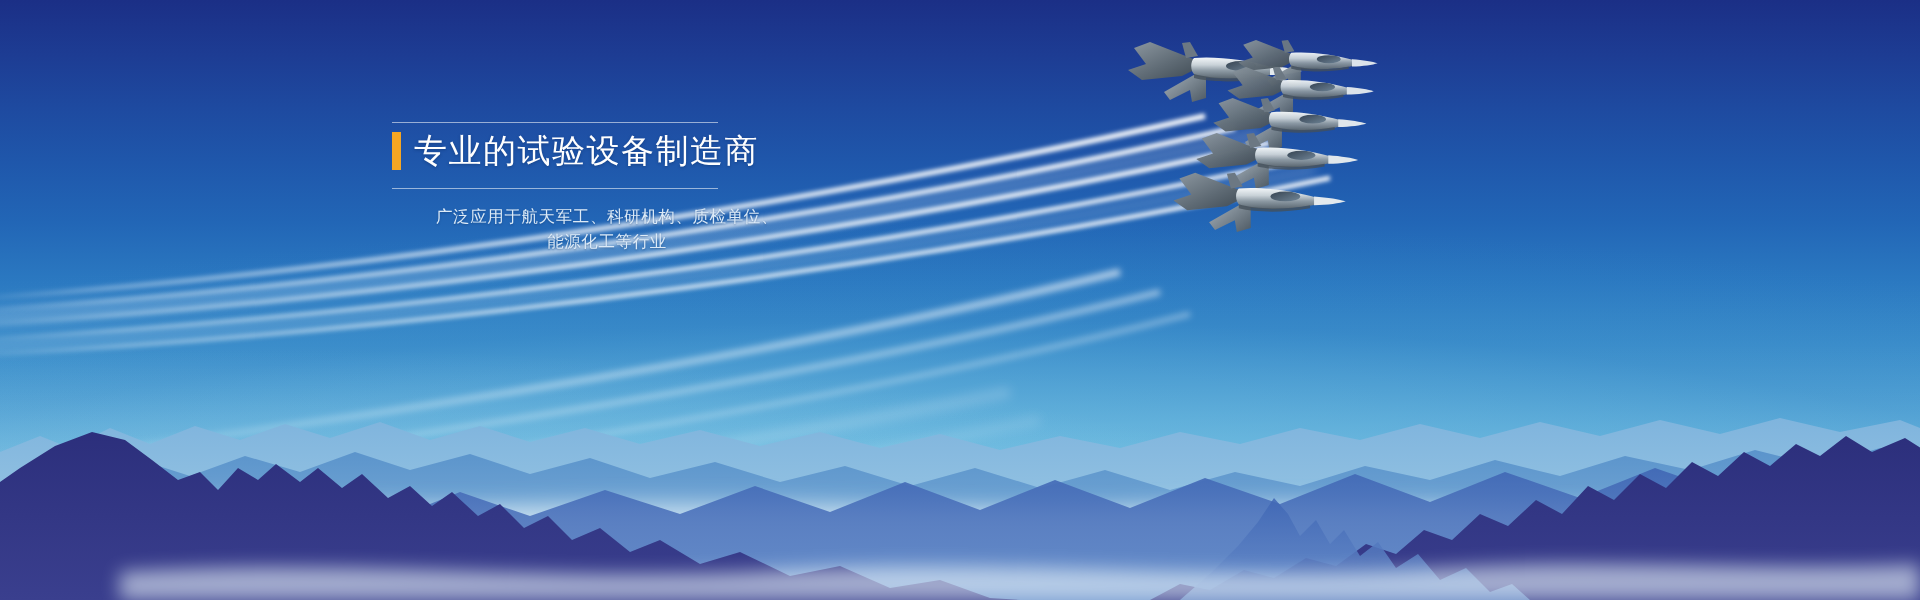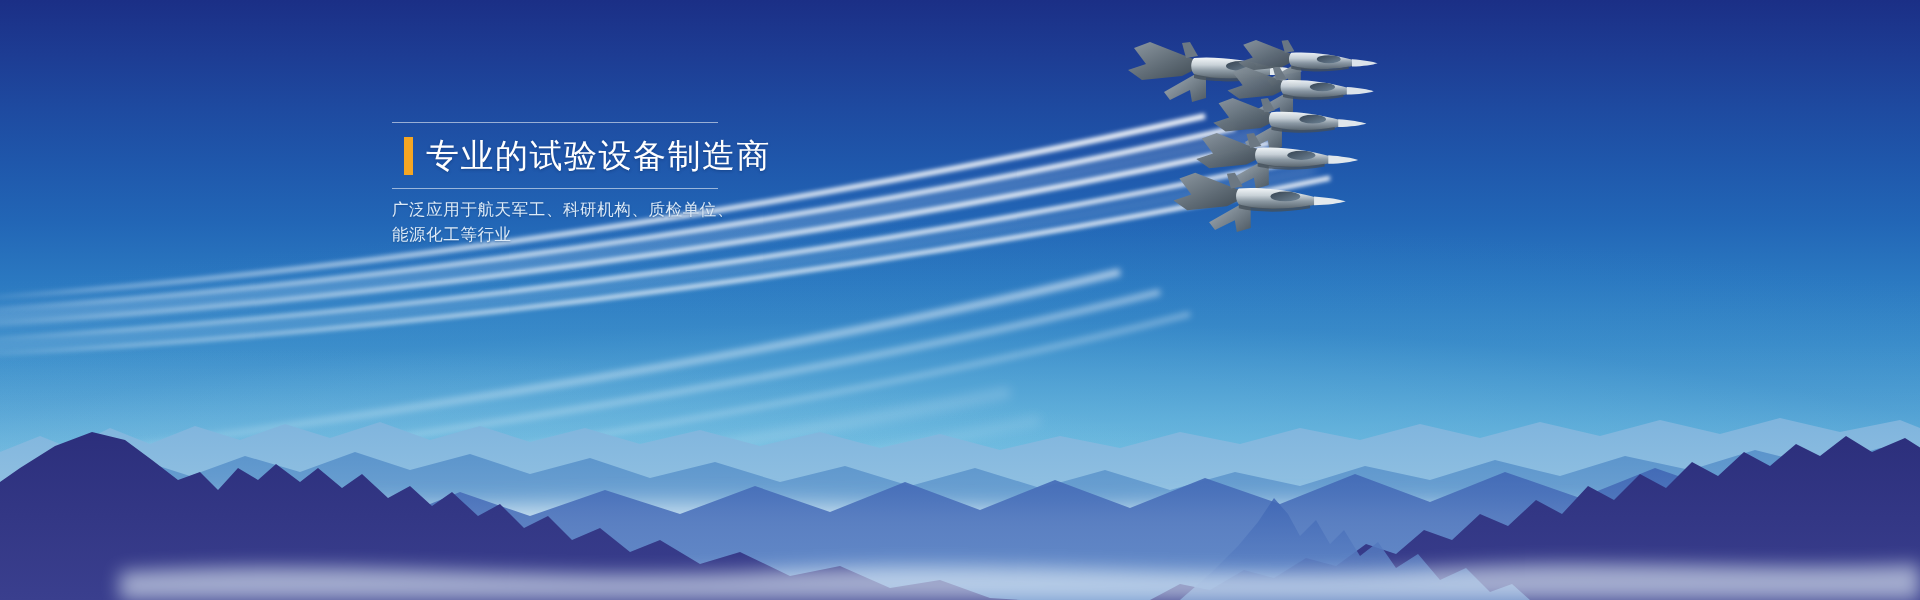--- a/index.html
+++ b/index.html
@@ -37,28 +37,28 @@
   
   .jets{position:absolute;left:1120px;top:40px;width:400px;height:230px;}
 
   
   .mountains{position:absolute;left:0;bottom:0;width:1920px;height:260px;}
 
   
   .copy{position:absolute;left:392px;top:122px;width:430px;}
   .rule{height:1px;background:rgba(255,255,255,0.55);width:326px;}
   .rule.bottom{margin-top:0;}
-  .headline-row{display:flex;align-items:center;height:48px;margin:9px 0 8px 12px;}
+  .headline-row{display:flex;align-items:flex-start;height:48px;margin:9px 0 8px 0;}
   .accent-bar{width:9px;height:38px;background:#f5a623;flex:0 0 auto;margin-right:13px;}
   .headline{
     color:#ffffff;font-size:33px;line-height:38px;letter-spacing:1.5px;
     font-weight:400;white-space:nowrap;
     text-shadow:0 1px 3px rgba(10,40,90,0.45);
   }
-  .sublist{margin-top:8px;margin-left:0;}
+  .sublist{margin-top:15px;margin-left:0;text-align:center;}
   .subline{
     color:#dceaf7;font-size:16.5px;line-height:24.5px;letter-spacing:0.6px;
     white-space:nowrap;text-shadow:0 1px 2px rgba(10,40,90,0.35);
   }
 </style>
 </head>
 <body>
 
 <div id="banner">
 

